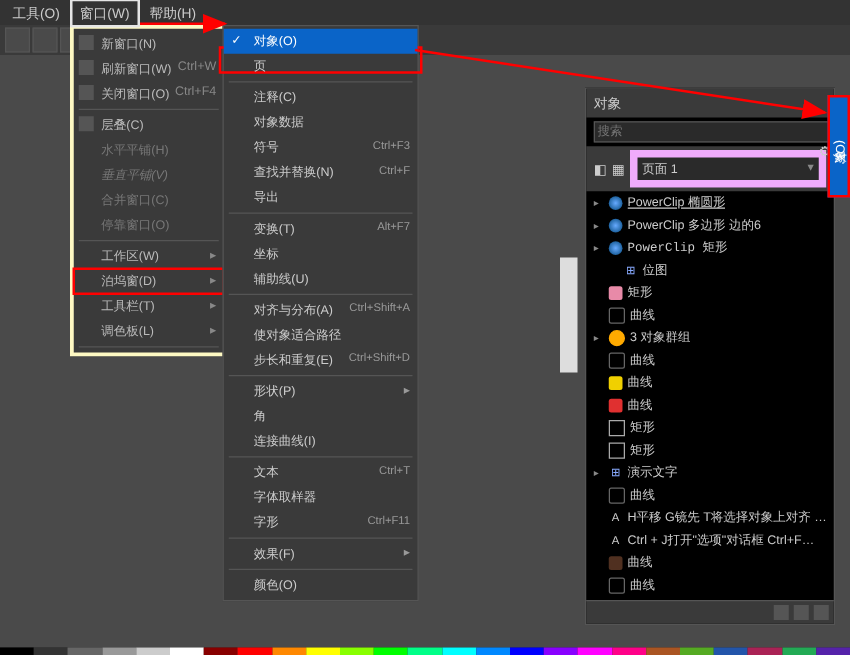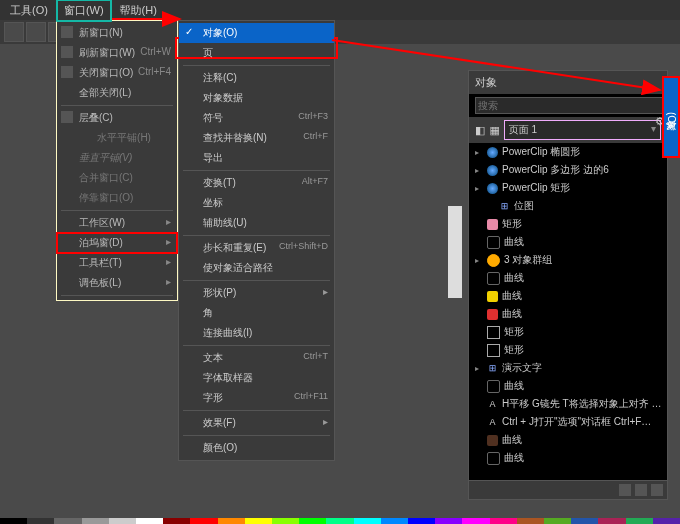--- a/index.html
+++ b/index.html
@@ -1,27 +1,27 @@
 <!DOCTYPE html>
 <html><head>
 <meta charset="utf-8">
 <style>
 html,body{margin:0;padding:0;width:680px;height:524px;background:#2b2b2b;font-family:"Microsoft YaHei",sans-serif;font-size:11px;color:#ccc;overflow:hidden}
 .menubar{height:20px;background:#333;display:flex;align-items:center;padding:0 4px;gap:2px;position:relative;z-index:100}
 .menubar span{padding:2px 6px}
-.menubar .hl{border:2px solid #14b8a6;border-radius:1px}
+.menubar .hl{border:2px solid #e5e5e5;border-radius:1px}
 .toolbar{height:24px;background:#3a3a3a;display:flex;align-items:center;padding:0 4px;gap:2px}
 .toolbar i{width:18px;height:18px;background:#4a4a4a;display:inline-block;border:1px solid #555}
 .main{position:absolute;top:44px;left:0;right:0;bottom:6px;background:#4a4a4a}
 .ruler-h{position:absolute;top:44px;left:0;right:215px;height:14px;background:#444;font-size:9px;color:#aaa;overflow:hidden}
 .ruler-h span{display:inline-block;width:160px}
 .swatch{position:absolute;bottom:0;left:0;right:0;height:6px;display:flex}
 .swatch span{flex:1;height:100%}
 
-.menu1{position:absolute;top:20px;left:56px;width:120px;background:#3a3a3a;border:1px solid #fef9c3;padding:2px 0;z-index:90}
+.menu1{position:absolute;top:20px;left:56px;width:120px;background:#3a3a3a;border:3px solid #fef9c3;padding:2px 0;z-index:90}
 .menu1 .row{padding:3px 8px 3px 22px;position:relative;color:#bbb;font-size:10px}
 .menu1 .row .sc{position:absolute;right:6px;color:#888}
 .menu1 .row .arr{position:absolute;right:6px;color:#888}
 .menu1 .sep{height:1px;background:#555;margin:2px 4px}
 .menu1 .ico{position:absolute;left:4px;width:12px;height:12px;background:#555}
 .menu1 .hl{outline:2px solid red;outline-offset:-1px}
 
 .menu2{position:absolute;top:20px;left:178px;width:155px;background:#3a3a3a;border:1px solid #555;padding:2px 0;z-index:95}
 .menu2 .row{padding:3px 8px 3px 24px;position:relative;color:#ccc;font-size:10px}
 .menu2 .row .sc{position:absolute;right:6px;color:#999;font-size:9px}
@@ -29,21 +29,21 @@
 .menu2 .sep{height:1px;background:#555;margin:2px 4px}
 .menu2 .sel{background:#0a64c8;color:#fff}
 .menu2 .sel .chk{position:absolute;left:6px;color:#fff}
 .menu2 .hlbox{position:absolute;top:16px;left:-4px;right:-4px;height:18px;border:2px solid red;pointer-events:none}
 
 .panel{position:absolute;top:70px;right:12px;width:198px;bottom:24px;background:#000000;border:1px solid #555;z-index:60;display:flex;flex-direction:column}
 .panel .title{padding:4px 6px;background:#3a3a3a;font-size:11px}
 .panel .search{padding:3px 6px}
 .panel .search input{width:100%;background:#2a2a2a;border:1px solid #555;color:#aaa;font-size:10px;padding:2px}
 .panel .pgrow{display:flex;align-items:center;gap:4px;padding:3px 6px;background:#3a3a3a}
-.panel .pgrow .sel{flex:1;background:#2a2a2a;border:1px solid #f0abfc;padding:2px 4px;font-size:10px;position:relative}
+.panel .pgrow .sel{flex:1;background:#2a2a2a;border:6px solid #f0abfc;padding:2px 4px;font-size:10px;position:relative}
 .panel .pgrow .sel::after{content:"▾";position:absolute;right:4px;color:#888}
 .panel .gear{position:absolute;right:-2px;top:44px;width:14px;height:14px}
 .panel .list{flex:1;overflow:hidden;font-size:10px}
 .panel .list .it{display:flex;align-items:center;gap:4px;padding:2px 4px 2px 18px;position:relative}
 .panel .list .it .tri{position:absolute;left:6px;color:#888;font-size:8px}
 .panel .list .sw{width:11px;height:11px;border-radius:2px;flex-shrink:0}
 .panel .list .ic{width:11px;height:11px;flex-shrink:0;display:inline-flex;align-items:center;justify-content:center;font-size:9px}
 .panel .foot{height:18px;background:#3a3a3a;border-top:1px solid #555;display:flex;align-items:center;justify-content:flex-end;gap:4px;padding:0 4px}
 .panel .foot i{width:12px;height:12px;background:#555}
 
@@ -73,24 +73,23 @@
   &nbsp;&nbsp;<span>1150</span><span>0</span>
 </div>
 
 <div class="main"></div>
 <div class="canvasRect"></div>
 
 <div class="menu1" id="menu1">
     <div class="row"><span class="ico"></span>新窗口(N)</div>
     <div class="row"><span class="ico"></span>刷新窗口(W)<span class="sc">Ctrl+W</span></div>
     <div class="row"><span class="ico"></span>关闭窗口(O)<span class="sc">Ctrl+F4</span></div>
-    <div class="row">全部关闭(L)</div>
     <div class="sep"></div>
     <div class="row"><span class="ico"></span>层叠(C)</div>
-    <div class="row" style="color: rgb(119, 119, 119); text-align: center;">水平平铺(H)</div>
+    <div class="row" style="color: rgb(119, 119, 119);">水平平铺(H)</div>
     <div class="row" style="color: rgb(119, 119, 119); font-style: italic;">垂直平铺(V)</div>
     <div class="row" style="color: rgb(119, 119, 119);">合并窗口(C)</div>
     <div class="row" style="color: rgb(119, 119, 119);">停靠窗口(O)</div>
     <div class="sep"></div>
     <div class="row">工作区(W)<span class="arr">▸</span></div>
     <div class="row hl">泊坞窗(D)<span class="arr">▸</span></div>
     <div class="row">工具栏(T)<span class="arr">▸</span></div>
     <div class="row">调色板(L)<span class="arr">▸</span></div>
     <div class="sep"></div>
   </div>
@@ -103,22 +102,23 @@
     <div class="row">注释(C)</div>
     <div class="row">对象数据</div>
     <div class="row">符号<span class="sc">Ctrl+F3</span></div>
     <div class="row">查找并替换(N)<span class="sc">Ctrl+F</span></div>
     <div class="row">导出</div>
     <div class="sep"></div>
     <div class="row">变换(T)<span class="sc">Alt+F7</span></div>
     <div class="row">坐标</div>
     <div class="row">辅助线(U)</div>
     <div class="sep"></div>
+    <div class="row">对齐与分布(A)<span class="sc">Ctrl+Shift+A</span></div>
+    <div class="row">使对象适合路径</div>
     <div class="row">步长和重复(E)<span class="sc">Ctrl+Shift+D</span></div>
-    <div class="row">使对象适合路径</div>
     <div class="sep"></div>
     <div class="row">形状(P)<span class="arr">▸</span></div>
     <div class="row">角</div>
     <div class="row">连接曲线(I)</div>
     <div class="sep"></div>
     <div class="row">文本<span class="sc">Ctrl+T</span></div>
     <div class="row">字体取样器</div>
     <div class="row">字形<span class="sc">Ctrl+F11</span></div>
     <div class="sep"></div>
     <div class="row">效果(F)<span class="arr">▸</span></div>
@@ -134,31 +134,31 @@
   <div class="pgrow">
     <span class="ic">◧</span>
     <span class="ic">▦</span>
     <div class="sel">页面 1</div>
   </div>
   <span class="gear">⚙</span>
   <div class="list" id="objlist">
       <div class="it">
         <span class="tri">▸</span>
         <span class="ic" style="background: radial-gradient(circle, rgb(102, 170, 255), rgb(0, 68, 119)); border-radius: 50%;"></span>
-        <span style="white-space: nowrap; overflow: hidden; text-overflow: ellipsis;">PowerClip 椭圆形</span>
+        <span style="white-space: nowrap; overflow: hidden; text-overflow: ellipsis; text-decoration: underline;">PowerClip 椭圆形</span>
       </div>
       <div class="it">
         <span class="tri">▸</span>
         <span class="ic" style="background: radial-gradient(circle, rgb(102, 170, 255), rgb(0, 68, 119)); border-radius: 50%;"></span>
         <span style="white-space: nowrap; overflow: hidden; text-overflow: ellipsis;">PowerClip 多边形 边的6</span>
       </div>
       <div class="it">
         <span class="tri">▸</span>
         <span class="ic" style="background: radial-gradient(circle, rgb(102, 170, 255), rgb(0, 68, 119)); border-radius: 50%;"></span>
-        <span style="white-space: nowrap; overflow: hidden; text-overflow: ellipsis;">PowerClip 矩形</span>
+        <span style="white-space: nowrap; overflow: hidden; text-overflow: ellipsis; font-family: Liberation Mono, monospace;">PowerClip 矩形</span>
       </div>
       <div class="it" style="padding-left: 30px;">
         <span class="ic" style="color: rgb(136, 170, 255);">⊞</span>
         <span style="white-space: nowrap; overflow: hidden; text-overflow: ellipsis;">位图</span>
       </div>
       <div class="it">
         <span class="sw" style="background: rgb(232, 138, 168);"></span>
         <span style="white-space: nowrap; overflow: hidden; text-overflow: ellipsis;">矩形</span>
       </div>
       <div class="it">

